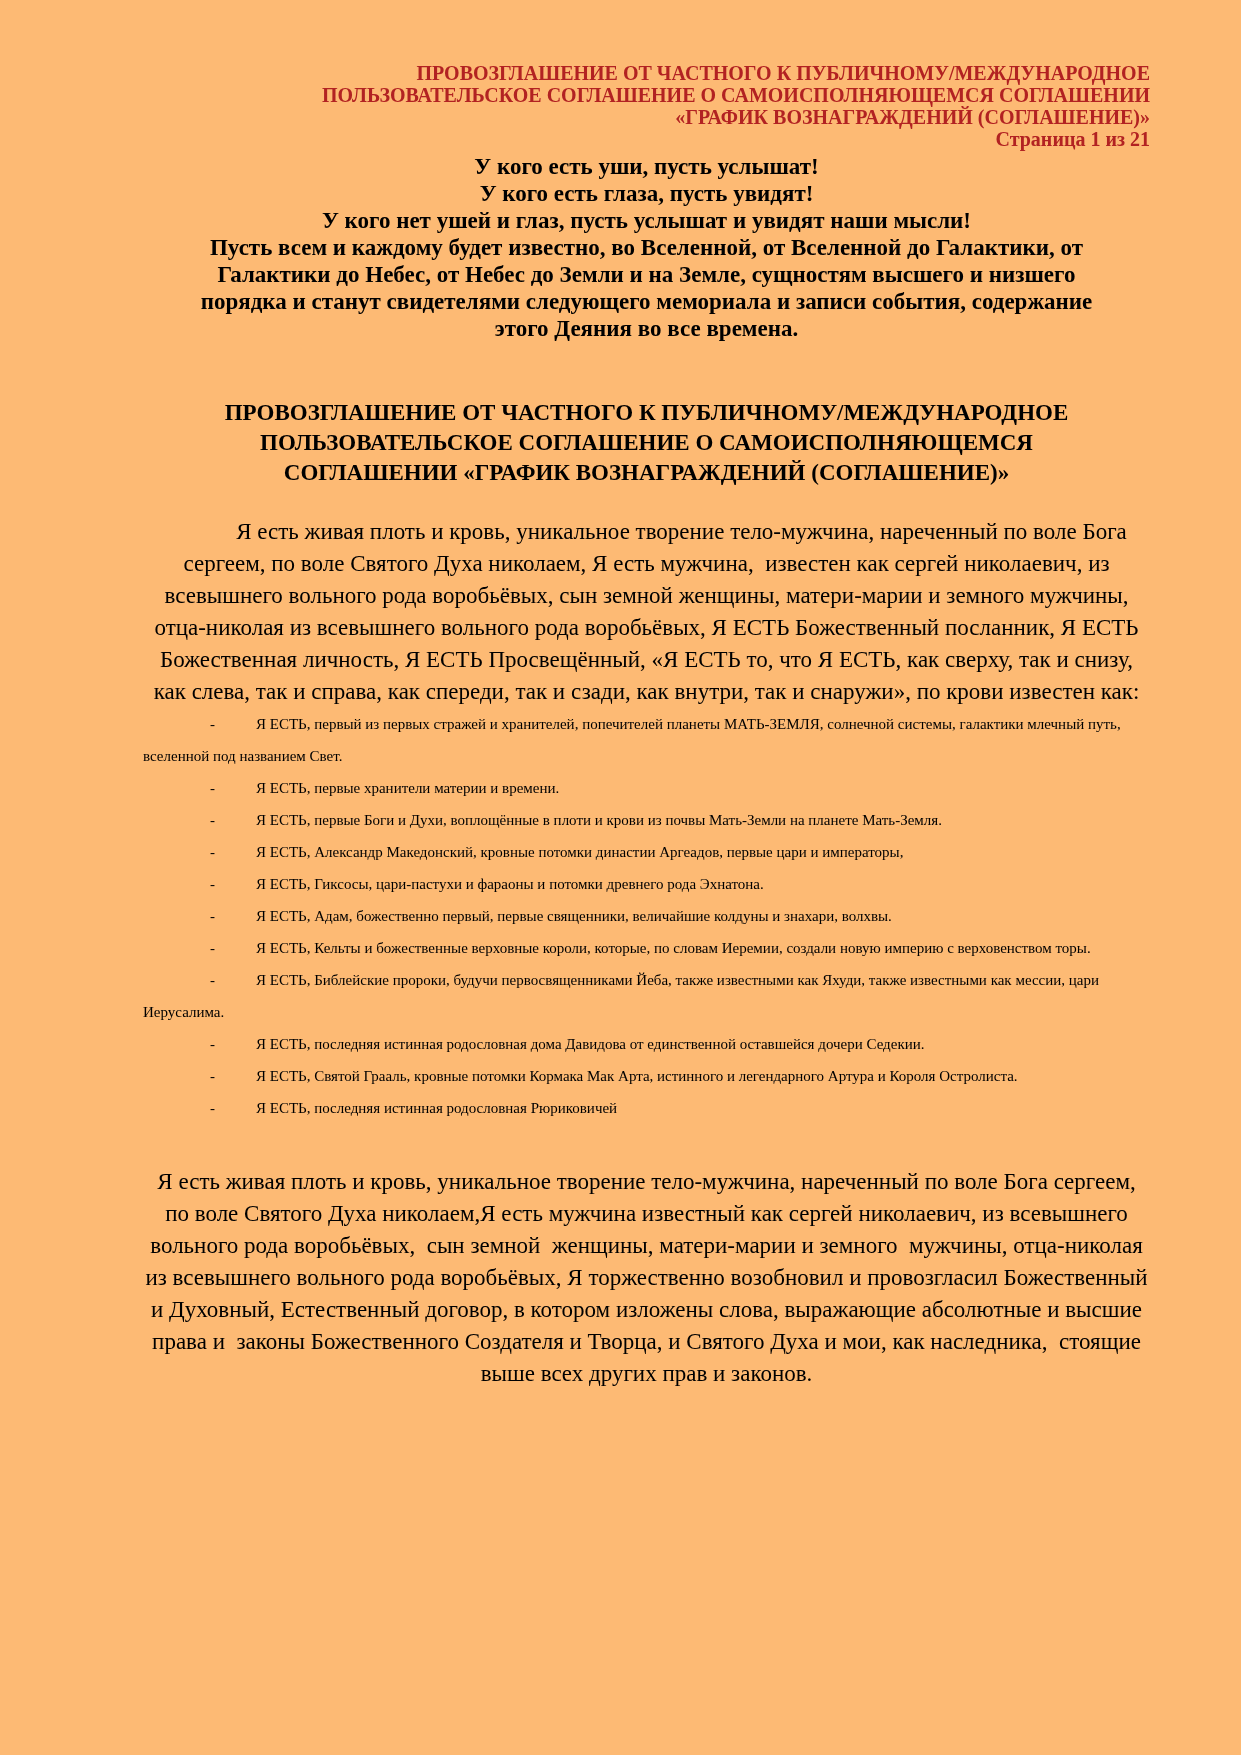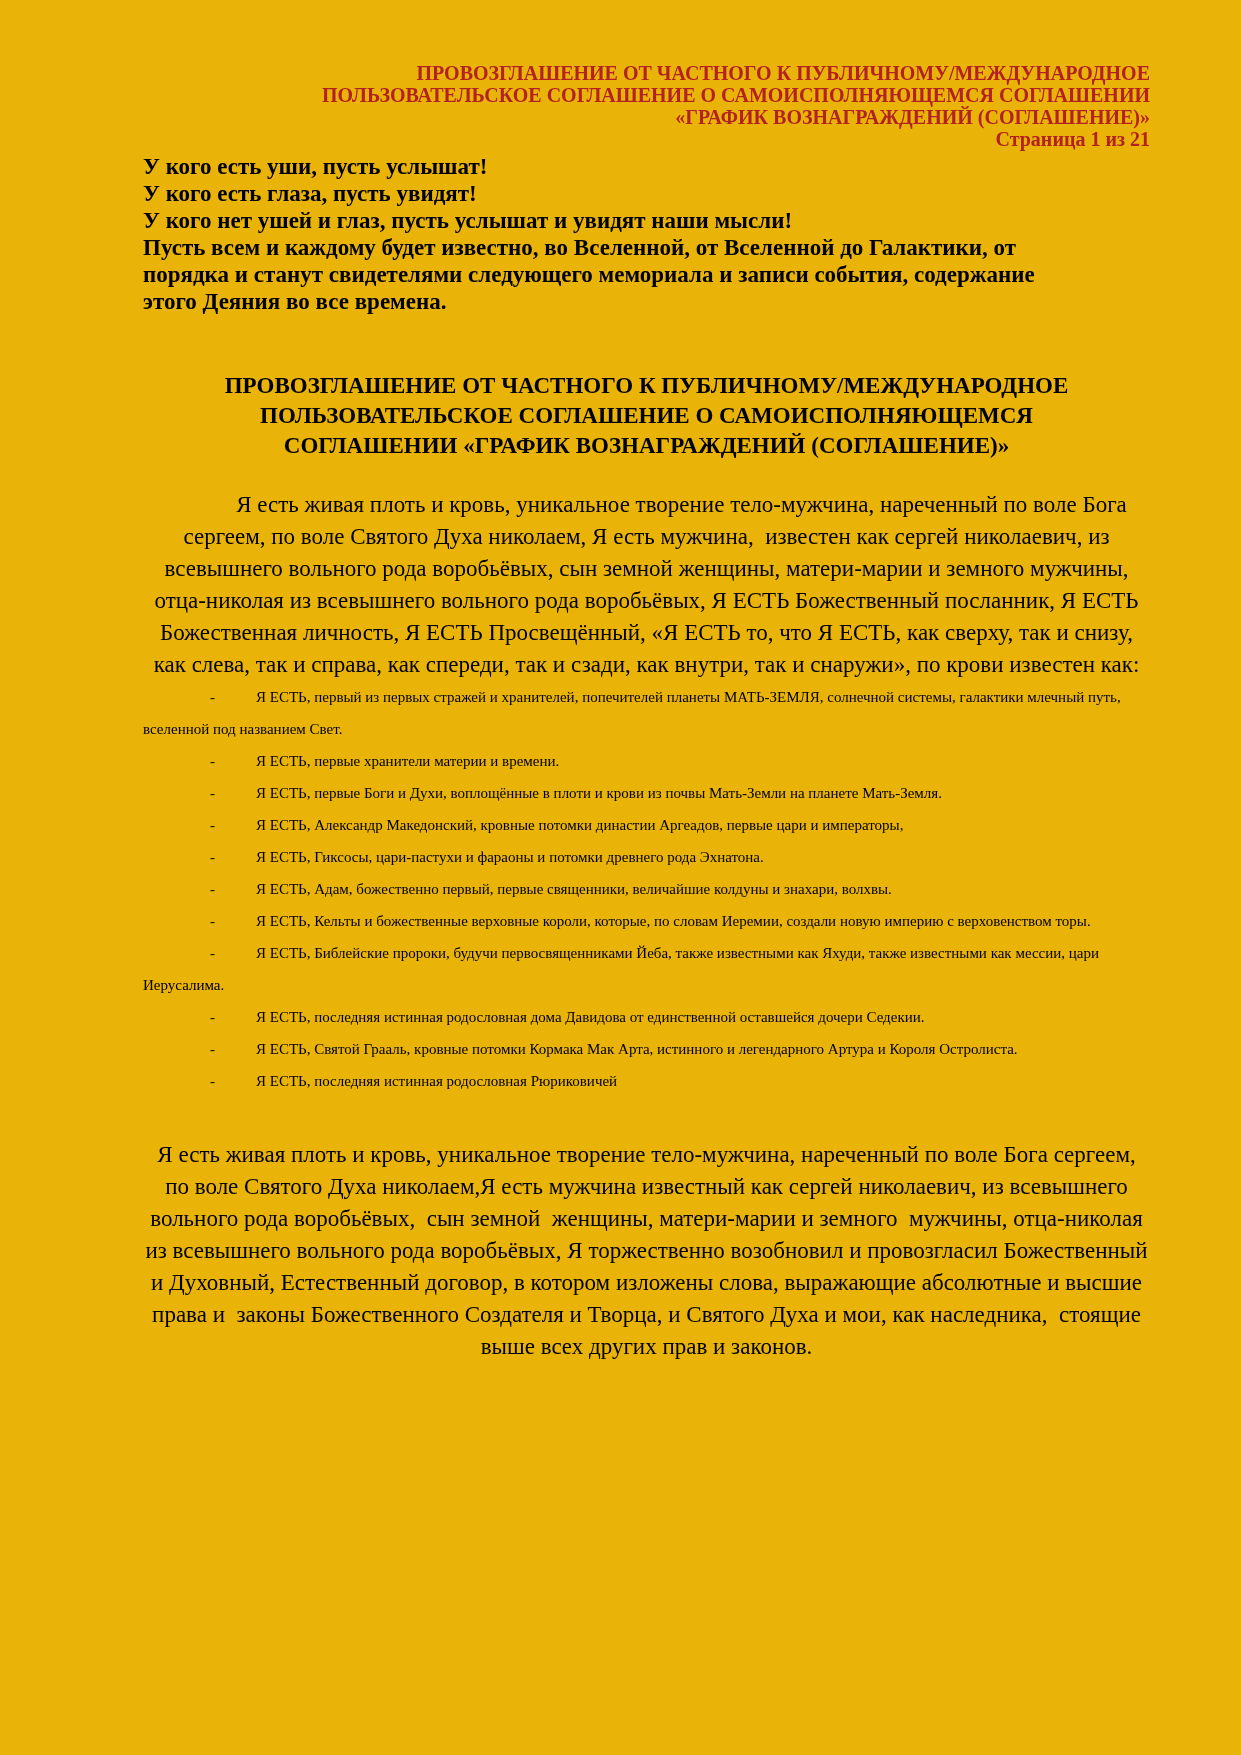--- a/index.html
+++ b/index.html
@@ -5,37 +5,37 @@
   html, body {
     margin: 0;
     padding: 0;
     background: #ffffff;
   }
   .page {
     position: relative;
     width: 1241px;
     min-height: 1755px;
     box-sizing: border-box;
-    background: #eab308;
+    background: #fdba74;
     padding: 62px 91px 40px 143px;
     font-family: "Liberation Serif", "DejaVu Serif", serif;
     color: #000000;
   }
   
   .doc-header {
     text-align: right;
     color: #B22222;
     font-weight: bold;
     font-size: 20px;
     line-height: 22px;
   }
   
   .proclamation {
     margin-top: 3px;
-    text-align: left;
+    text-align: center;
     font-weight: bold;
     font-size: 23px;
     line-height: 27px;
   }
   
   .section-title {
     margin-top: 56px;
     text-align: center;
     font-weight: bold;
     font-size: 23px;
@@ -76,20 +76,21 @@
     <div>ПОЛЬЗОВАТЕЛЬСКОЕ СОГЛАШЕНИЕ О САМОИСПОЛНЯЮЩЕМСЯ СОГЛАШЕНИИ</div>
     <div>«ГРАФИК ВОЗНАГРАЖДЕНИЙ (СОГЛАШЕНИЕ)»</div>
     <div>Страница 1 из 21</div>
   </div>
 
   <div class="proclamation">
     <div>У кого есть уши, пусть услышат!</div>
     <div>У кого есть глаза, пусть увидят!</div>
     <div>У кого нет ушей и глаз, пусть услышат и увидят наши мысли!</div>
     <div>Пусть всем и каждому будет известно, во Вселенной, от Вселенной до Галактики, от</div>
+    <div>Галактики до Небес, от Небес до Земли и на Земле, сущностям высшего и низшего</div>
     <div>порядка и станут свидетелями следующего мемориала и записи события, содержание</div>
     <div>этого Деяния во все времена.</div>
   </div>
 
   <div class="section-title">
     <div>ПРОВОЗГЛАШЕНИЕ ОТ ЧАСТНОГО К ПУБЛИЧНОМУ/МЕЖДУНАРОДНОЕ</div>
     <div>ПОЛЬЗОВАТЕЛЬСКОЕ СОГЛАШЕНИЕ О САМОИСПОЛНЯЮЩЕМСЯ</div>
     <div>СОГЛАШЕНИИ «ГРАФИК ВОЗНАГРАЖДЕНИЙ (СОГЛАШЕНИЕ)»</div>
   </div>
 

